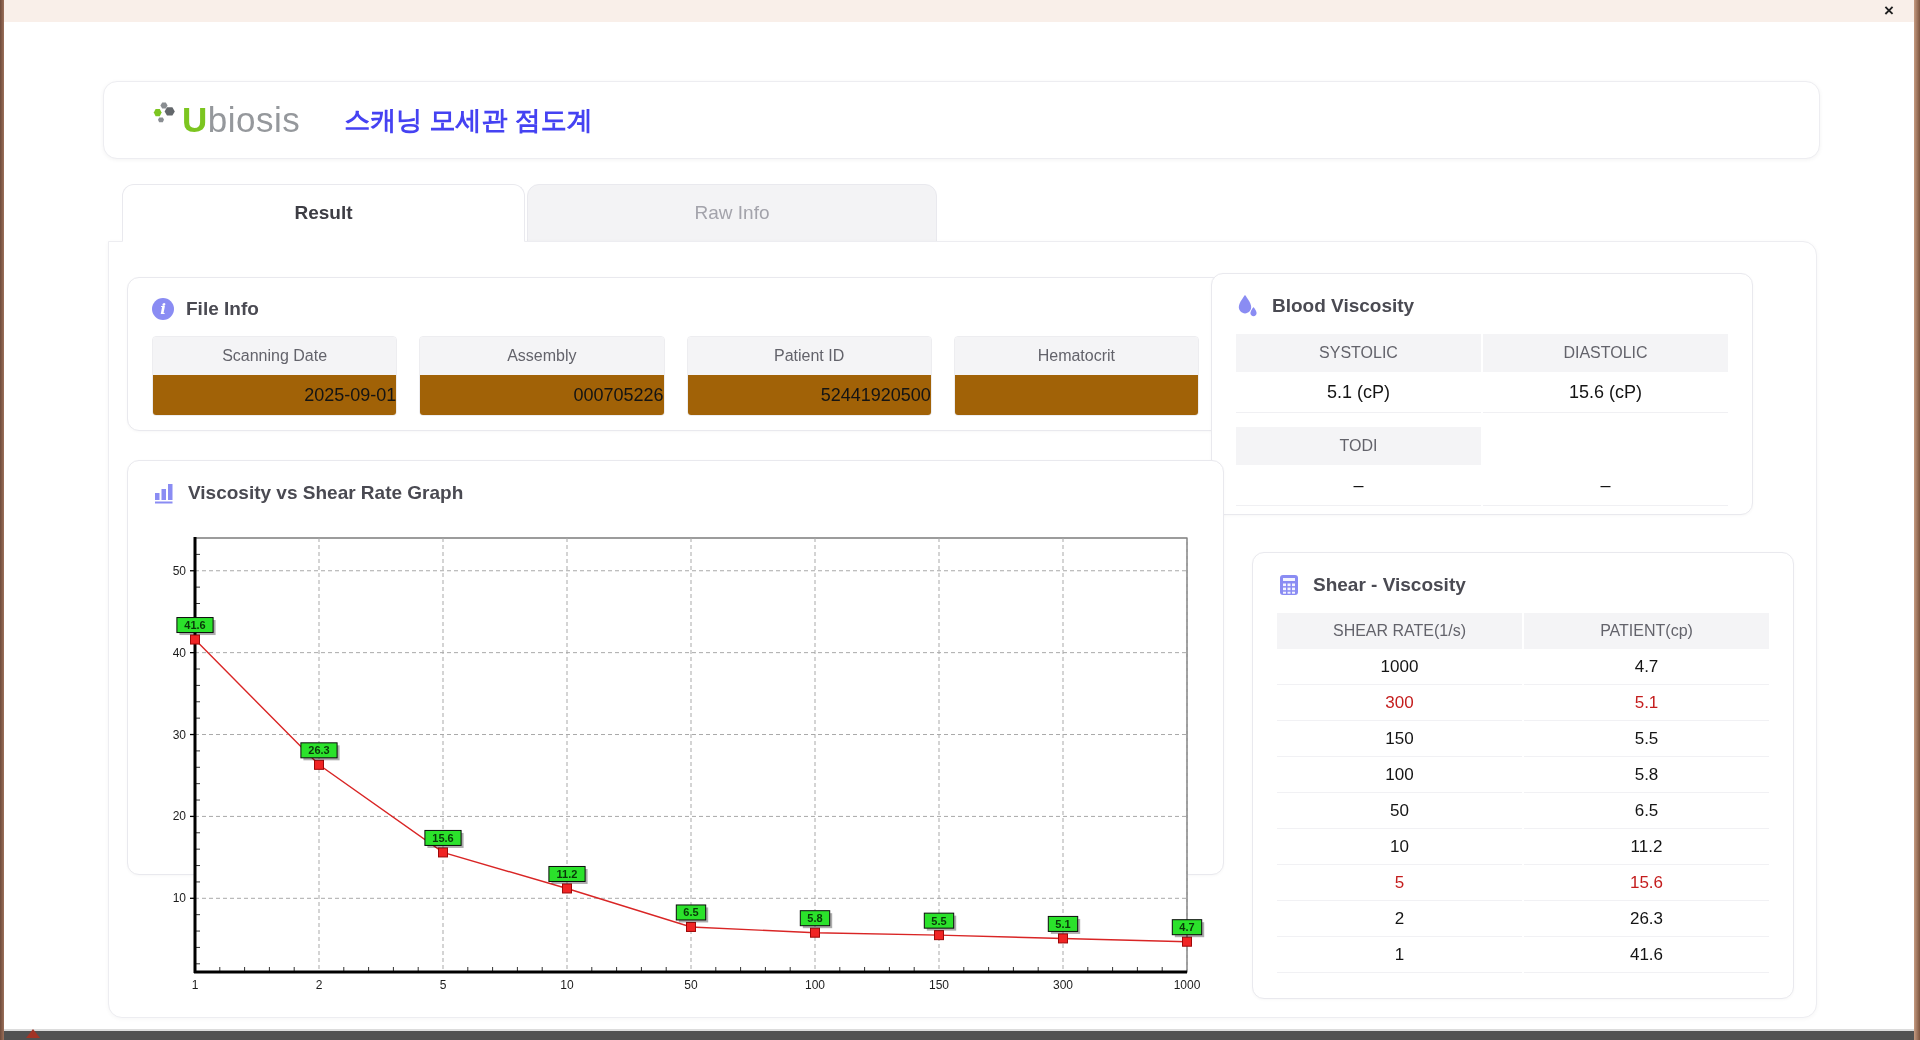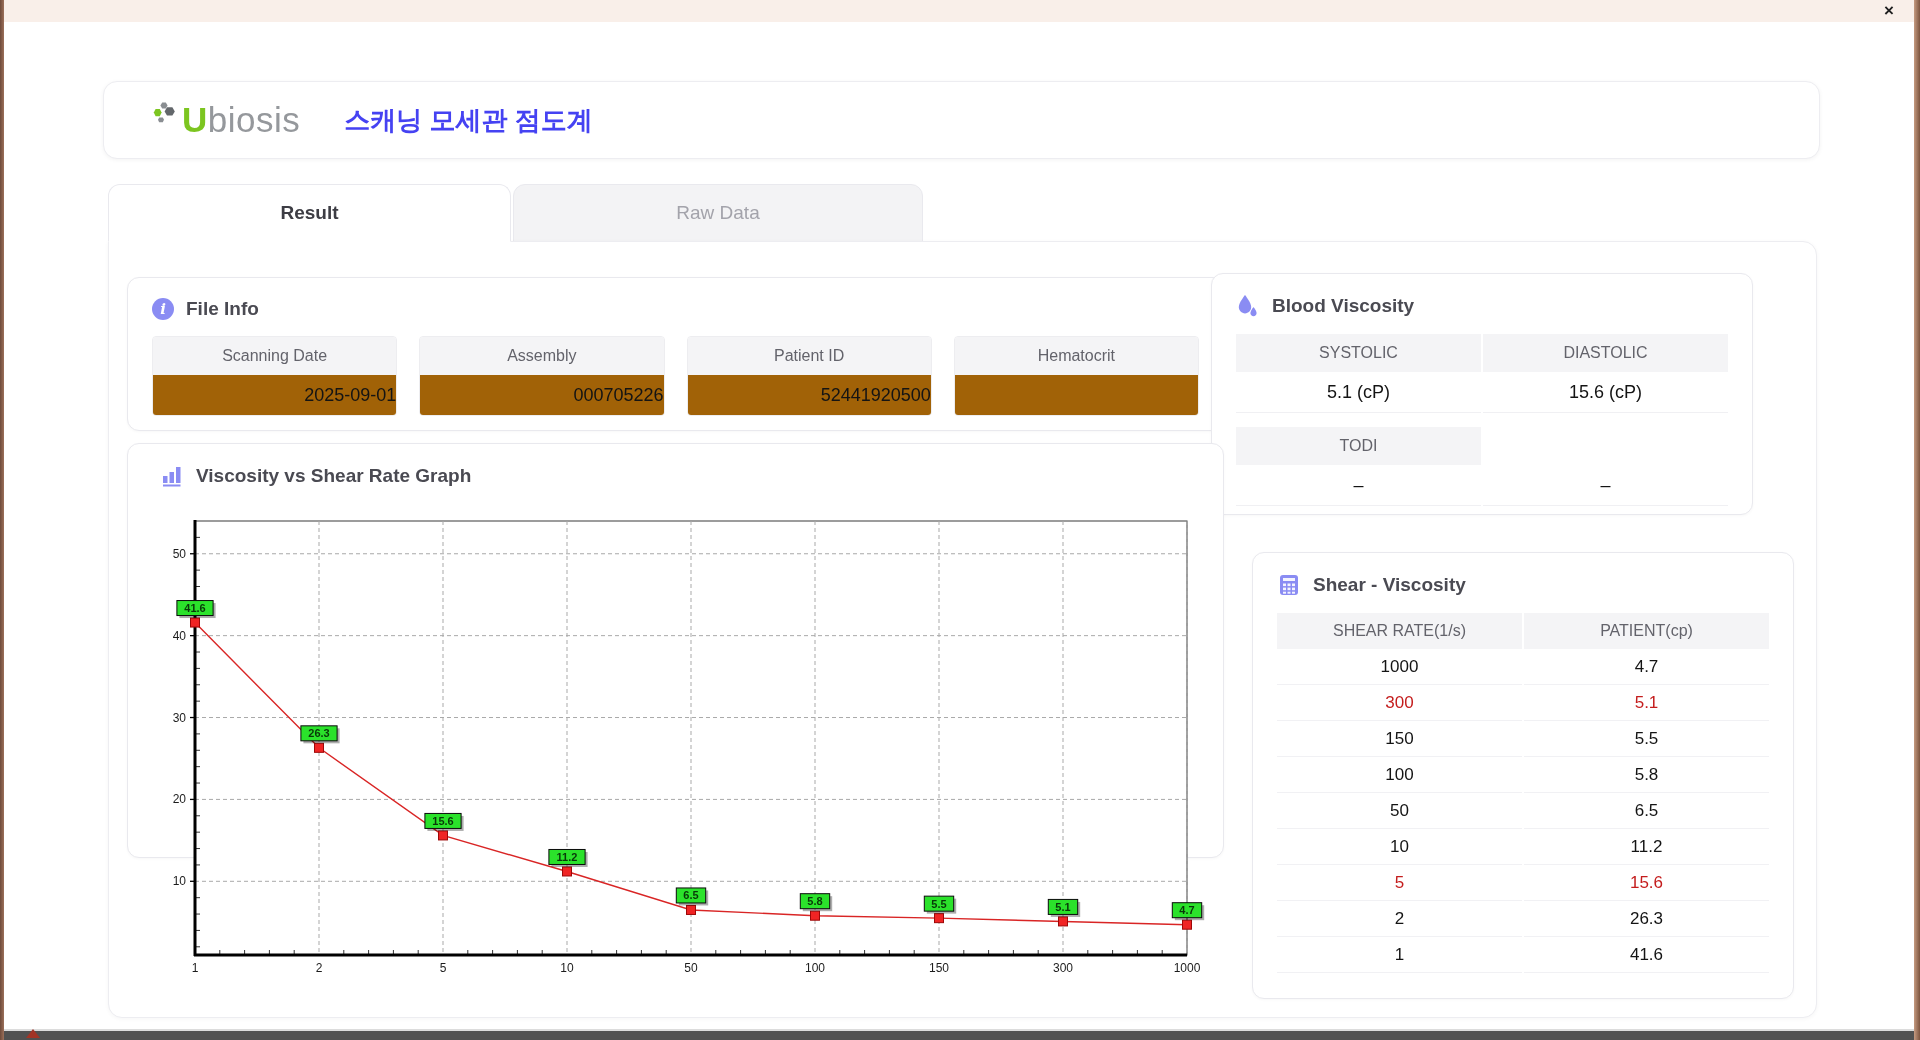--- a/index.html
+++ b/index.html
@@ -28,21 +28,21 @@
                   box-shadow:0 1px 4px rgba(0,0,0,.05); display:flex; align-items:center; }
   .logo         { display:flex; margin-left:48px; }
   .brand        { font-size:35px; letter-spacing:.5px; margin-left:6px; }
   .brand .u     { color:#7cc520; font-weight:bold; }
   .brand .rest  { color:#95989c; }
   .app-title    { margin-left:44px; font-size:26px; font-weight:bold; color:#4542f2; }
 
   
   .tab          { position:absolute; height:58px; top:184px; border:1px solid #e9e9ee;
                   border-radius:12px 12px 0 0; font-size:19px; text-align:center;
-                  line-height:56px; cursor:pointer; }
+                  line-height:56px; cursor:pointer;margin-left:14px; }
   .tab.active   { left:108px; width:403px; background:#fff; color:#3d3d44;
                   font-weight:bold; border-bottom:1px solid #fff; z-index:3; }
   .tab.inactive { left:513px; width:410px; background:#f3f3f5; color:#a3a3ab; z-index:1; }
 
   
   .panel        { position:absolute; left:108px; top:241px; width:1709px; height:777px;
                   background:#fff; border:1px solid #ededf1; border-radius:0 14px 14px 14px;
                   box-shadow:0 1px 4px rgba(0,0,0,.04); z-index:2; }
 
   .card         { position:absolute; background:#fff; border:1px solid #e9e9ee;
@@ -117,21 +117,21 @@
       <polygon points="25,12 34,12 38,19 34,26 25,26 21,19" fill="#63676b"></polygon>
       <polygon points="6,15 13,15 16,21 13,27 6,27 3,21" fill="#7cc520"></polygon>
       <polygon points="12,29 18,29 20,33 18,37 12,37 10,33" fill="#8a8e92"></polygon>
     </svg>
     <span class="brand"><span class="u">U</span><span class="rest">biosis</span></span>
   </div>
   <div class="app-title">스캐닝 모세관 점도계</div>
 </div>
 
 <div class="tab active">Result</div>
-<div class="tab inactive">Raw Data</div>
+<div class="tab inactive">Raw Info</div>
 
 <div class="panel">
 
   <div class="card" style="left:18px; top:35px; width:1097px; height:154px;">
     <div class="card-title">
       <div class="icon-info">i</div>
       <span class="t">File Info</span>
     </div>
     <div class="fi-grid" id="fi-grid">
   <div class="fi-col">
@@ -175,21 +175,21 @@
   <div class="bv-row head">
     <div>TODI</div>
   </div>
   <div class="bv-row val">
     <div>–</div>
     <div>–</div>
   </div>
       </div>
   </div>
 
-  <div class="card" style="left:18px; top:201px; width:1097px; height:415px;padding-left:8px;">
+  <div class="card" style="left:18px; top:218px; width:1097px; height:415px;">
     <div class="card-title">
       <svg class="icon-svg" viewBox="0 0 24 24">
         <rect x="3" y="12" width="4.5" height="7" fill="#8a8cf3"></rect>
         <rect x="9.5" y="8" width="4.5" height="11" fill="#8a8cf3"></rect>
         <rect x="16" y="3" width="4.5" height="16" fill="#8a8cf3"></rect>
         <rect x="3" y="20.5" width="17.5" height="2" fill="#8a8cf3"></rect>
       </svg>
       <span class="t">Viscosity vs Shear Rate Graph</span>
     </div>
     <svg class="chart-svg" width="1040" height="470" viewBox="0 0 1040 470">

